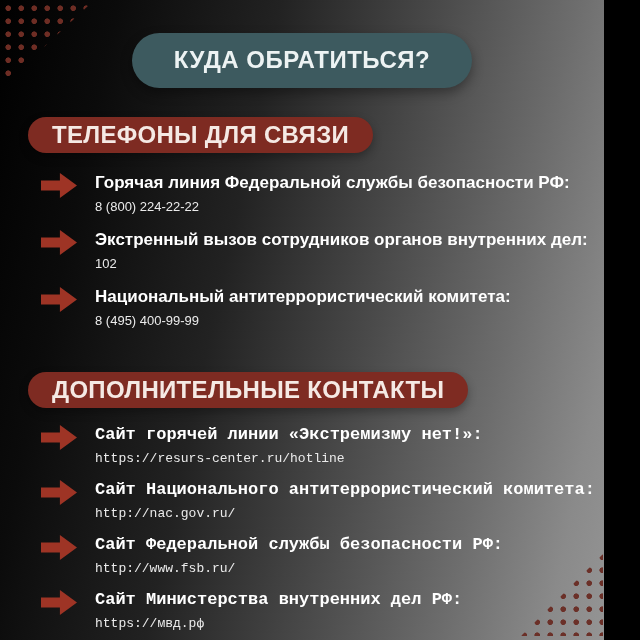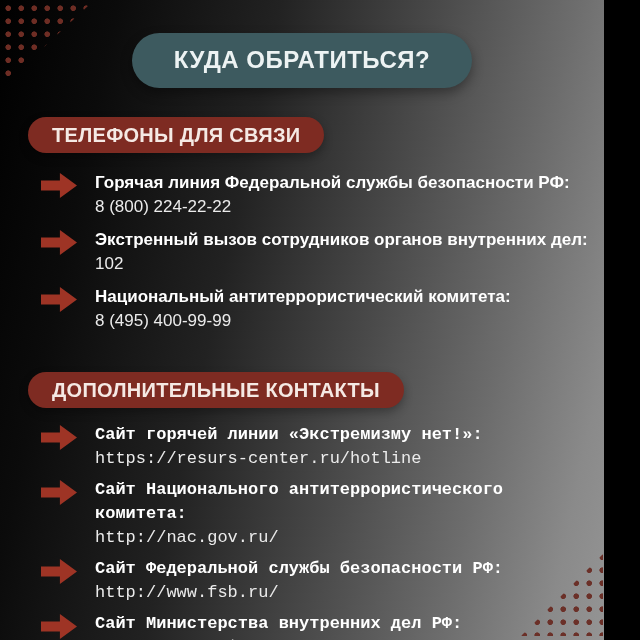--- a/index.html
+++ b/index.html
@@ -47,21 +47,21 @@
     border-radius: 28px;
     box-shadow: 0 5px 12px rgba(0,0,0,0.35);
   }
 
   
   .banner {
     display: inline-block;
     background: #7e2b22;
     color: #f5e9e4;
     font-weight: bold;
-    font-size: 20px;
+    font-size: 24px;
     line-height: 20px;
     letter-spacing: 0.3px;
     padding: 8px 24px;
     border-radius: 19px;
     margin-left: 28px;
     box-shadow: 0 4px 10px rgba(0,0,0,0.3);
   }
   .banner-1 { margin-top: 29px; }
   .banner-2 { margin-top: 30px; }
 
@@ -81,21 +81,21 @@
   .arrow path { fill: #9e3425; }
   .item-text { display: flex; flex-direction: column; }
   .item-label {
     font-weight: bold;
     font-size: 17px;
     line-height: 24px;
     color: #ffffff;
   }
   .item-value {
     font-weight: normal;
-    font-size: 17px;
+    font-size: 13px;
     line-height: 24px;
     color: #ebebeb;
   }
 </style>
 </head>
 <body>
 
 <div class="poster">
 
   <div class="dots dots-tl"></div>
@@ -157,21 +157,21 @@
         <span class="item-label">Сайт горячей линии «Экстремизму нет!»:</span>
         <span class="item-value">https://resurs-center.ru/hotline</span>
       </div>
     </div>
 
     <div class="item">
       <svg class="arrow" viewBox="0 0 40 30">
           <path d="M0 9.5 H21 V1 L40 15 L21 29 V20.5 H0 Z"></path>
         </svg>
       <div class="item-text">
-        <span class="item-label">Сайт Национального антитеррористического комитета:</span>
+        <span class="item-label">Сайт Национального антитеррористический комитета:</span>
         <span class="item-value">http://nac.gov.ru/</span>
       </div>
     </div>
 
     <div class="item">
       <svg class="arrow" viewBox="0 0 40 30">
           <path d="M0 9.5 H21 V1 L40 15 L21 29 V20.5 H0 Z"></path>
         </svg>
       <div class="item-text">
         <span class="item-label">Сайт Федеральной службы безопасности РФ:</span>

